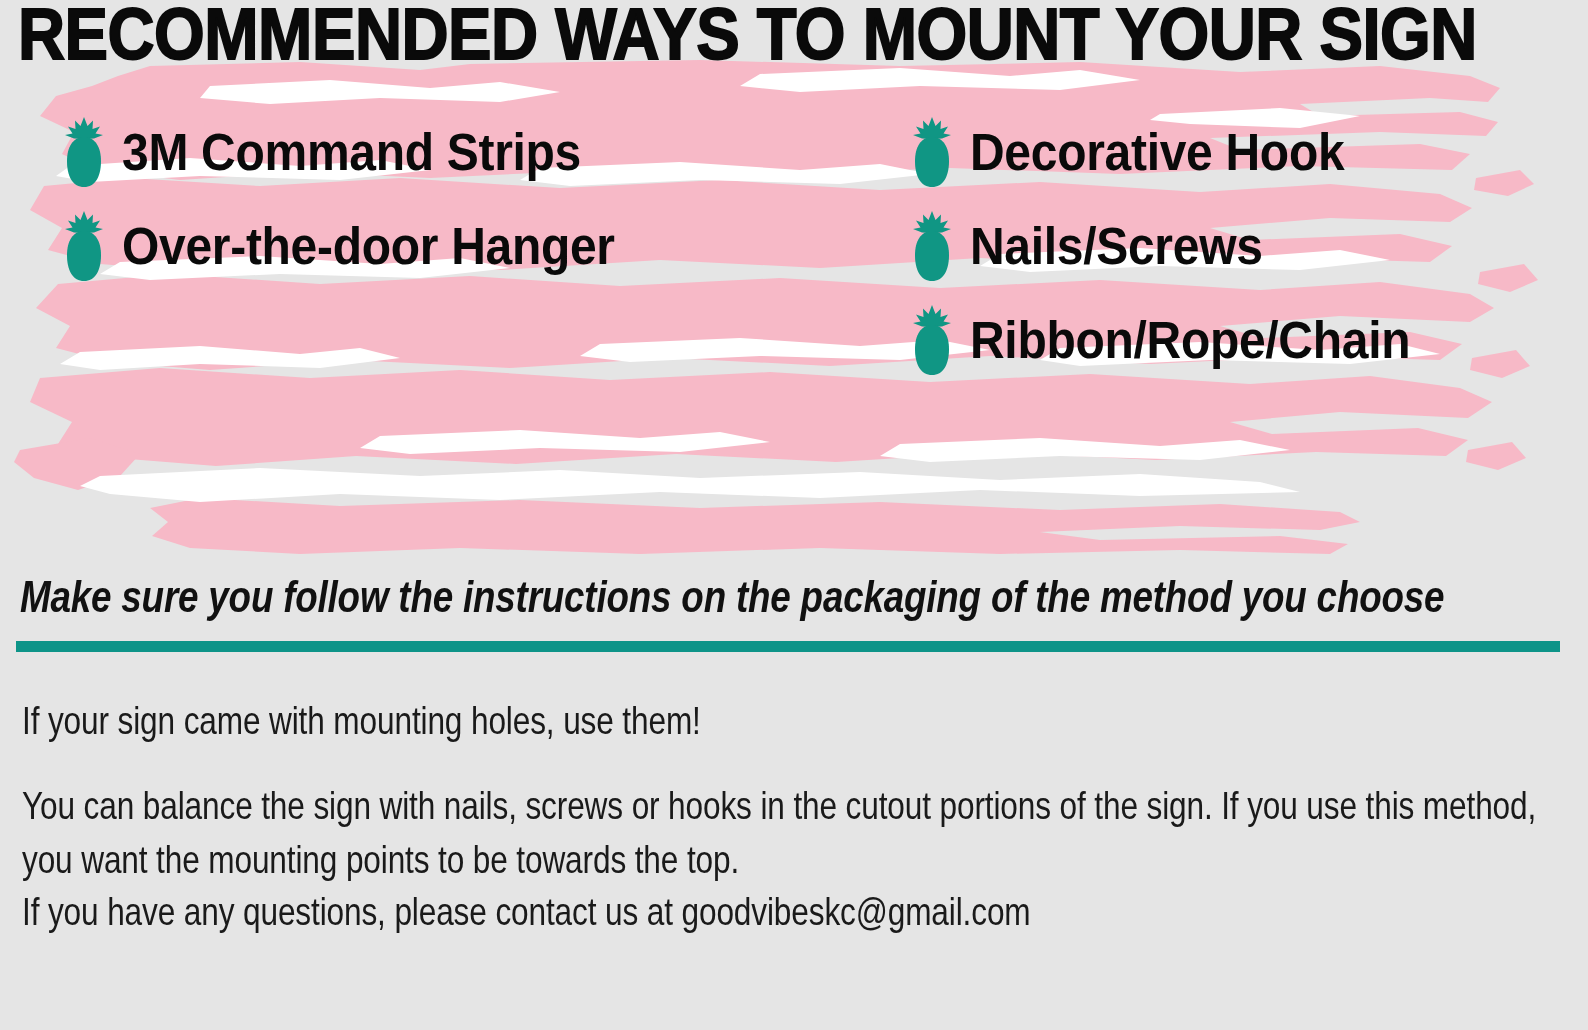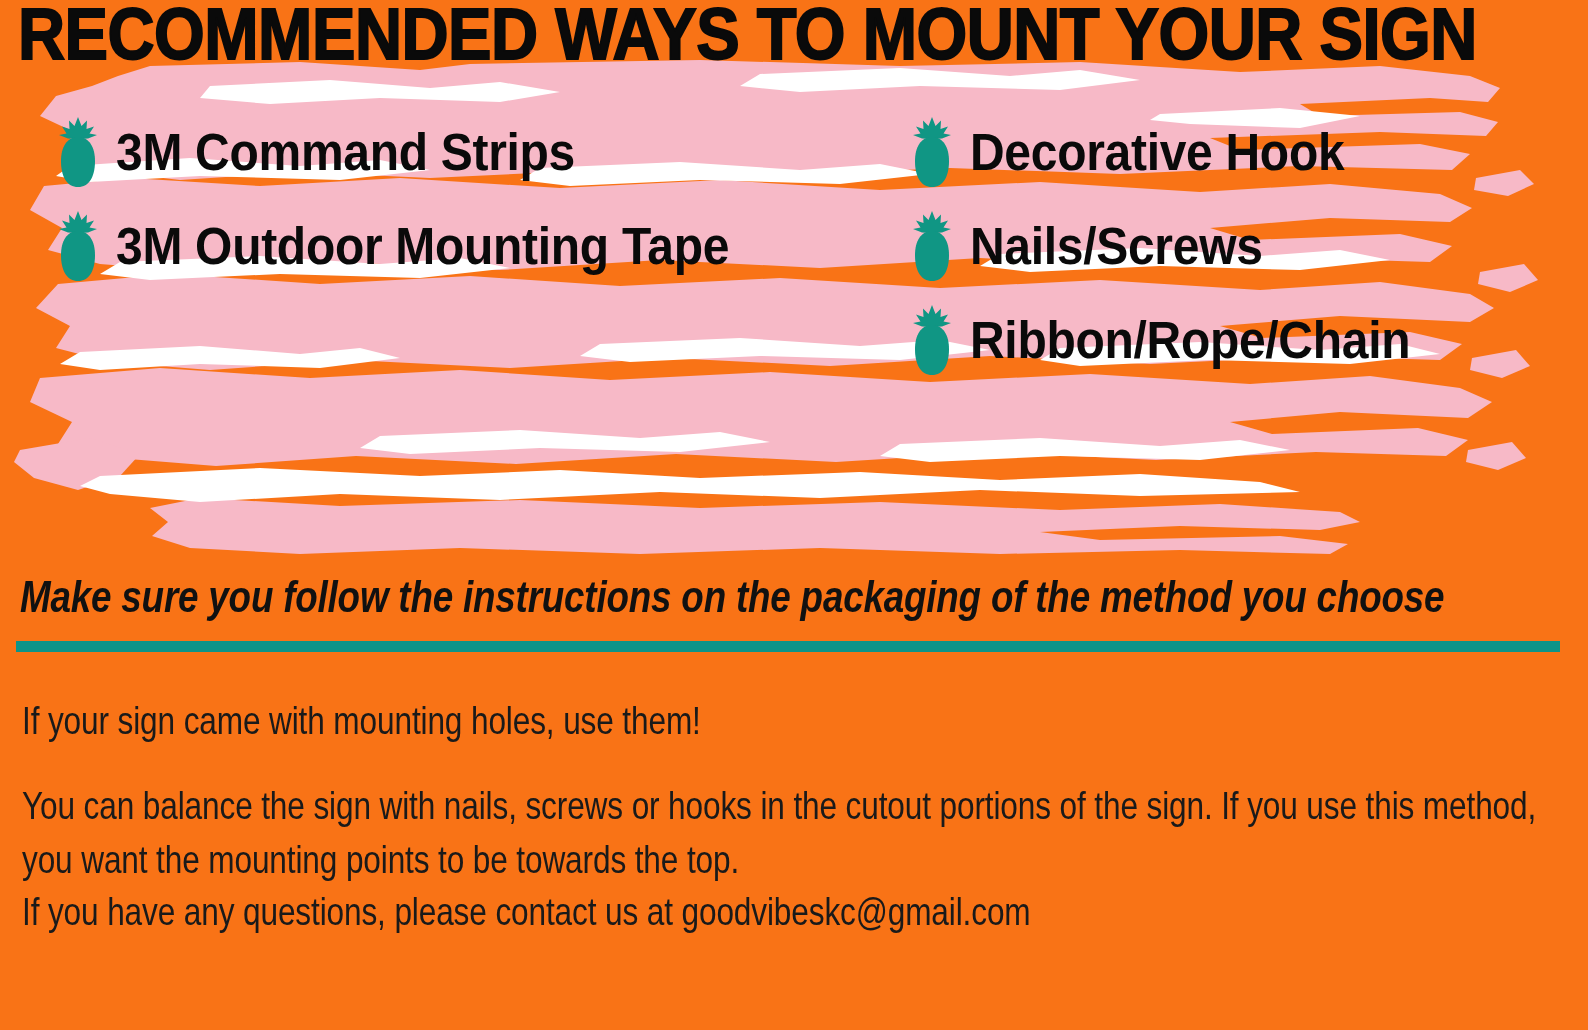--- a/index.html
+++ b/index.html
@@ -5,21 +5,21 @@
 <style>
   html, body {
     margin: 0;
     padding: 0;
     background: #ffffff;
   }
   #page {
     position: relative;
     width: 1588px;
     height: 1030px;
-    background: #f97316;
+    background: #e5e5e5;
     overflow: hidden;
     font-family: "Liberation Sans", sans-serif;
   }
 
   
   #title {
     position: absolute;
     left: 18px;
     top: -2px;
     width: 1552px;
@@ -47,21 +47,21 @@
     z-index: 1;
     pointer-events: none;
   }
   #brush svg { display: block; width: 100%; height: 100%; }
 
   
   .list-col {
     position: absolute;
     z-index: 4;
   }
-  #col-left  { left: 58px;  top: 106px; width: 800px; }
+  #col-left  { left: 64px;  top: 106px; width: 800px; }
   #col-right { left: 912px; top: 106px; width: 700px; }
 
   .list-item {
     position: relative;
     height: 94px;
     display: flex;
     align-items: center;
   }
   .pineapple-icon {
     flex: 0 0 auto;
@@ -210,34 +210,34 @@
                      L21,22 L19,22 L10,21.5 L1,18 L8.5,16.5 L4,9.5 L11.5,12 L11,3.5
                      L16.5,9 Z"></path>
             <path d="M20,20 C31,20 37,30 37,44 C37,60 31,70 20,70 C9,70 3,60 3,44 C3,30 9,20 20,20 Z"></path>
           </g>
         </svg>
       </span>
       <span class="item-label">3M Command Strips</span>
     </div>
 
 
-
-    <div class="list-item">
-      <span class="pineapple-icon">
-        <svg viewBox="0 0 40 72" xmlns="http://www.w3.org/2000/svg">
-          <g fill="#109684">
-            <path d="M20,0 L23.5,9 L29,3.5 L28.5,12 L36,9.5 L31.5,16.5 L39,18 L30,21.5
-                     L21,22 L19,22 L10,21.5 L1,18 L8.5,16.5 L4,9.5 L11.5,12 L11,3.5
-                     L16.5,9 Z"></path>
-            <path d="M20,20 C31,20 37,30 37,44 C37,60 31,70 20,70 C9,70 3,60 3,44 C3,30 9,20 20,20 Z"></path>
-          </g>
-        </svg>
-      </span>
-      <span class="item-label">3M Outdoor Mounting Tape</span>
-    </div>
+    <div class="list-item">
+      <span class="pineapple-icon">
+        <svg viewBox="0 0 40 72" xmlns="http://www.w3.org/2000/svg">
+          <g fill="#109684">
+            <path d="M20,0 L23.5,9 L29,3.5 L28.5,12 L36,9.5 L31.5,16.5 L39,18 L30,21.5
+                     L21,22 L19,22 L10,21.5 L1,18 L8.5,16.5 L4,9.5 L11.5,12 L11,3.5
+                     L16.5,9 Z"></path>
+            <path d="M20,20 C31,20 37,30 37,44 C37,60 31,70 20,70 C9,70 3,60 3,44 C3,30 9,20 20,20 Z"></path>
+          </g>
+        </svg>
+      </span>
+      <span class="item-label">Over-the-door Hanger</span>
+    </div>
+
 
   </div>
 
   <div id="col-right" class="list-col">
 
     <div class="list-item">
       <span class="pineapple-icon">
         <svg viewBox="0 0 40 72" xmlns="http://www.w3.org/2000/svg">
           <g fill="#109684">
             <path d="M20,0 L23.5,9 L29,3.5 L28.5,12 L36,9.5 L31.5,16.5 L39,18 L30,21.5

